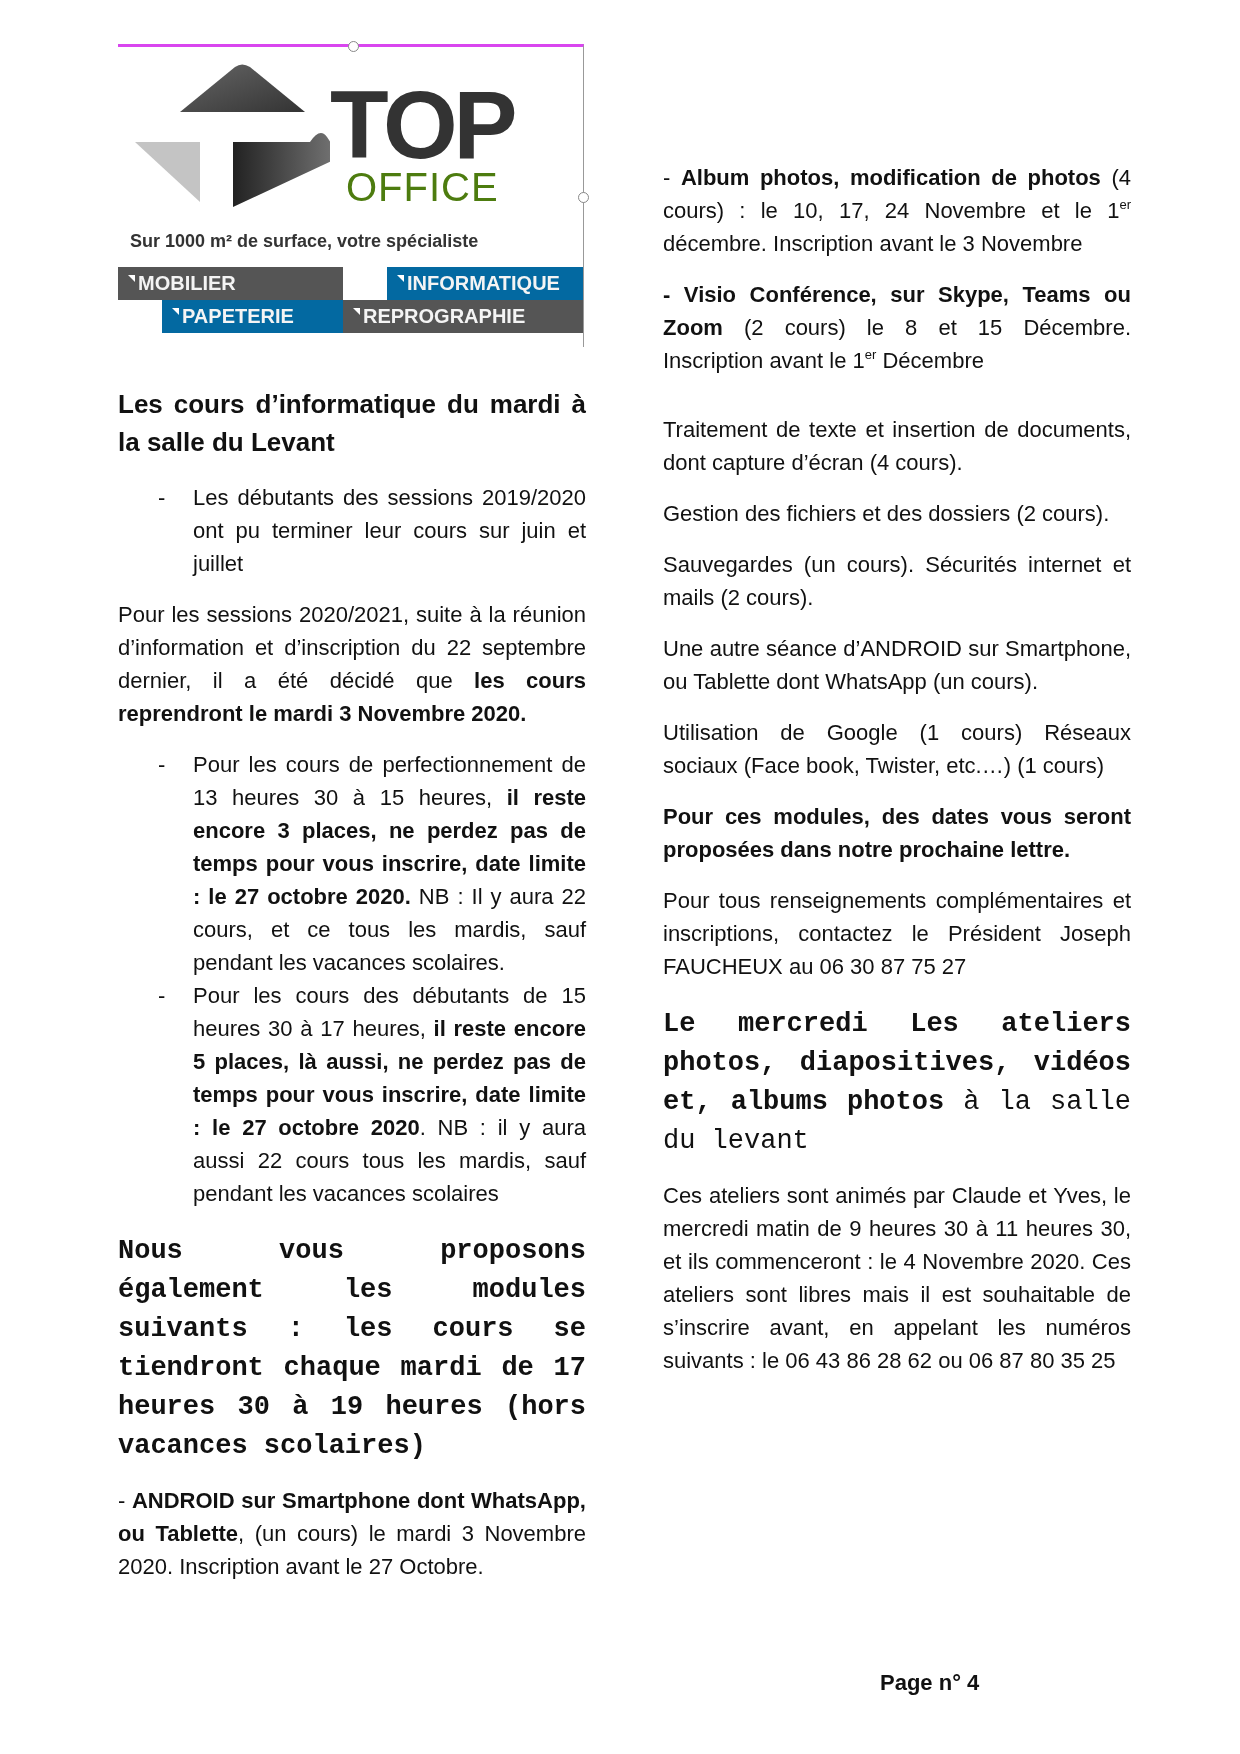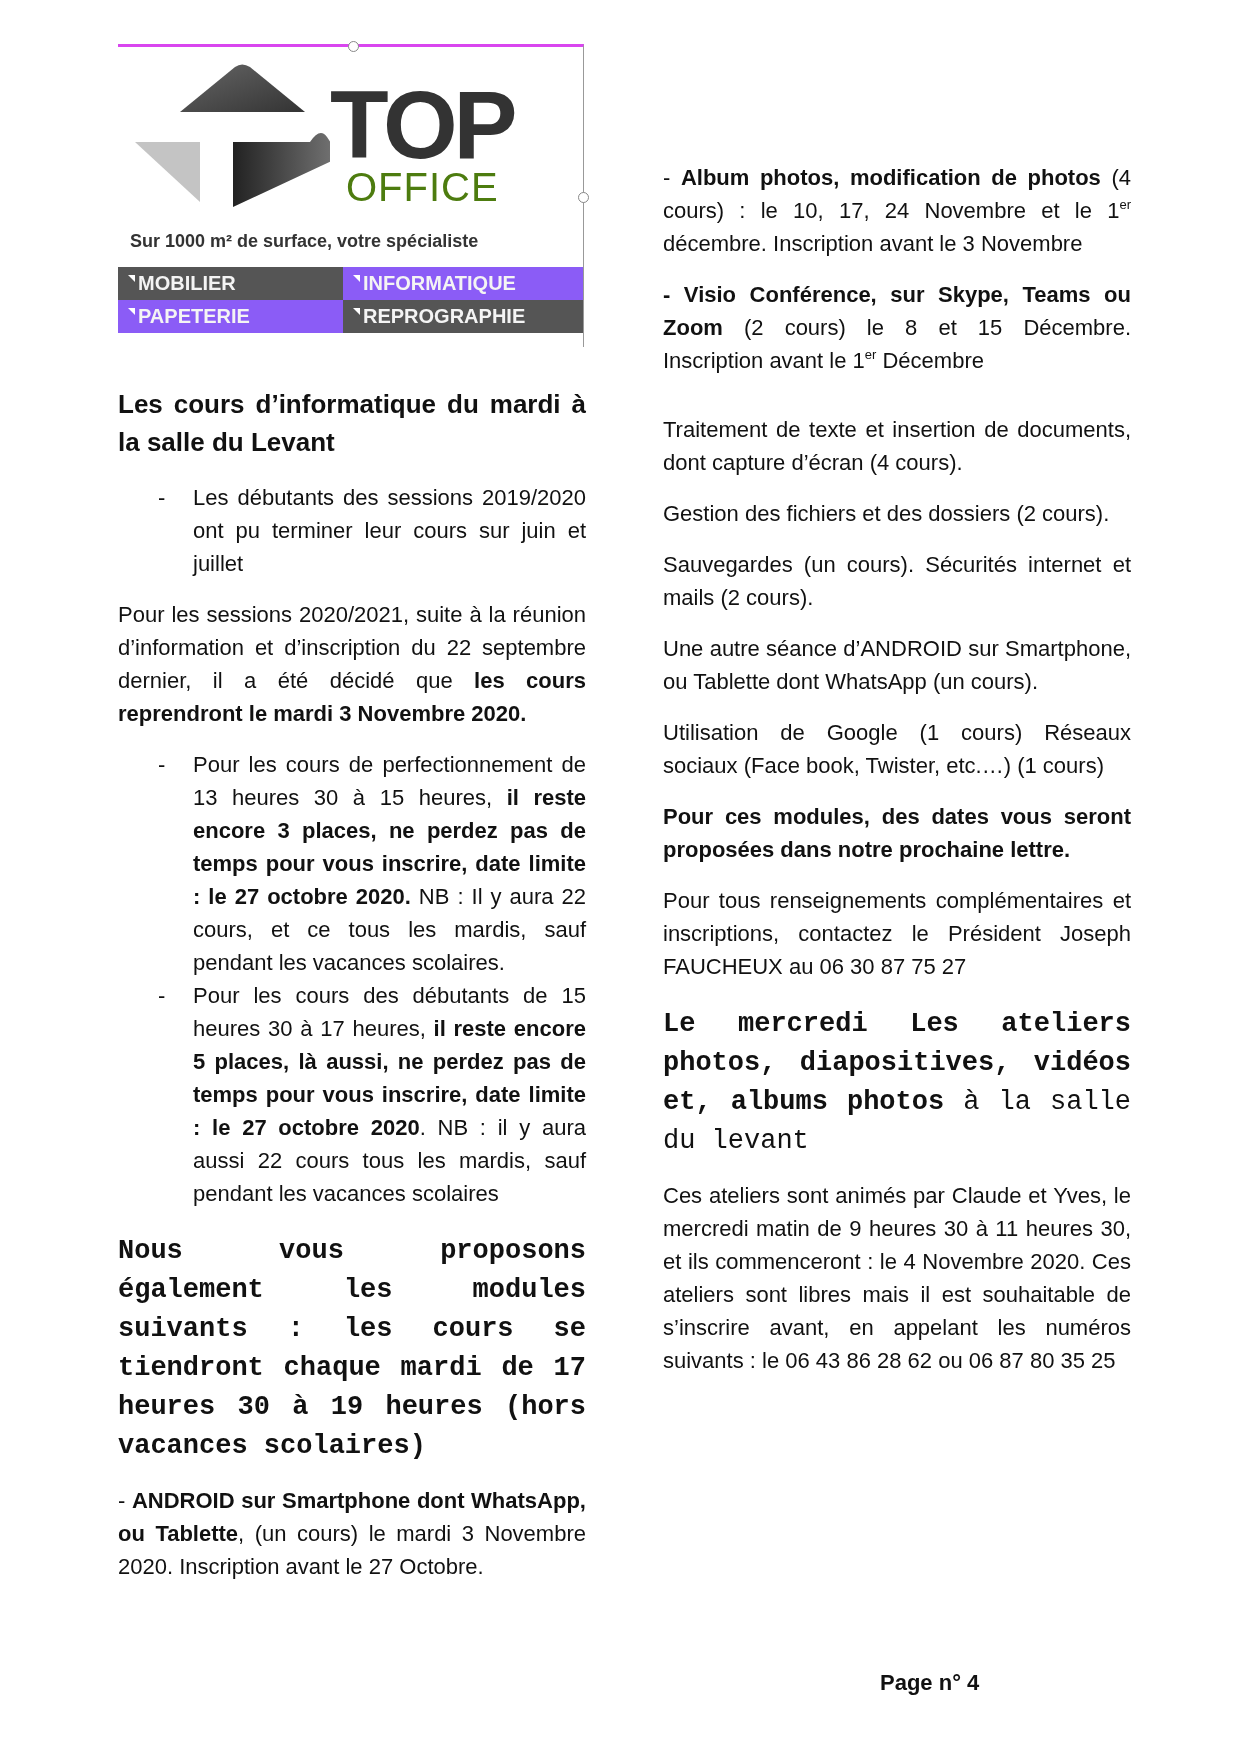--- a/index.html
+++ b/index.html
@@ -21,21 +21,21 @@
   
   #logo { position:relative; width:465px; height:300px; border-top:3px solid #d946ef; border-right:1px solid #999; background:#fff; }
   #logo .handle { position:absolute; width:9px; height:9px; border:1px solid #888; border-radius:50%; background:#fff; }
   #logo .mark { position:absolute; left:12px; top:10px; width:200px; height:160px; }
   #logo .top-word { position:absolute; left:212px; top:30px; font-size:96px; font-weight:bold; letter-spacing:-4px; color:#333; line-height:1; }
   #logo .office-word { position:absolute; left:228px; top:120px; font-size:40px; color:#4d7c0f; letter-spacing:1px; line-height:1; }
   #logo .tagline { position:absolute; left:12px; top:184px; font-size:18px; font-weight:bold; color:#333; white-space:nowrap; }
   #logo .cats { position:absolute; left:0; top:220px; width:465px; height:50px; display:grid; grid-template-columns:225px 240px; grid-template-rows:33px 33px; }
   #logo .cat { color:#f4f4f4; font-weight:bold; font-size:20px; line-height:33px; padding-left:10px; white-space:nowrap; overflow:hidden; }
   #logo .cat .tri { display:inline-block; width:0; height:0; border-top:7px solid #fff; border-left:7px solid transparent; margin-right:3px; vertical-align:8px; }
-  .dark { background:#555; } .light { background:#8b5cf6; }
+  .dark { background:#555; } .light { background:#0369a1;margin-left:44px; }
 
   #page-num { position:absolute; left:880px; top:1670px; font-size:22px; font-weight:bold; }
 </style>
 </head>
 <body>
 
 <div id="left" class="col">
   <div id="logo">
 
     <span class="handle" style="left:230px;top:-6px;"></span>

